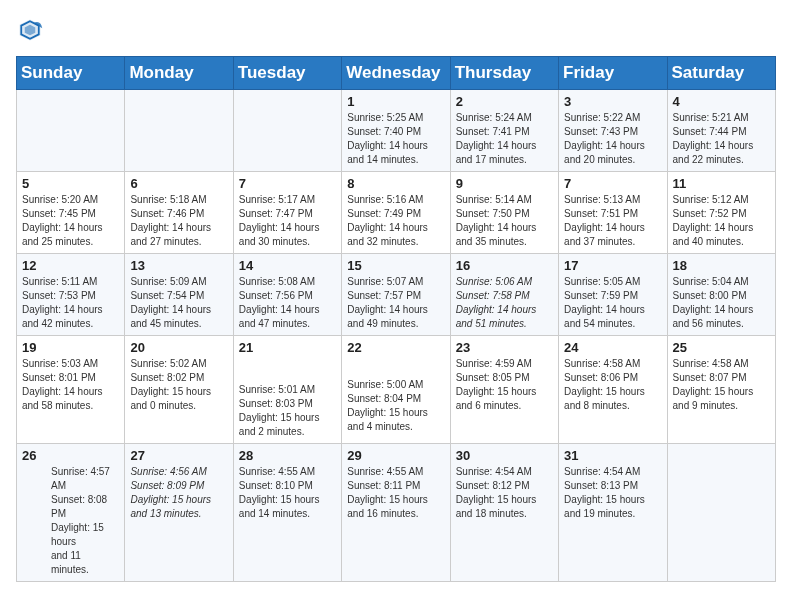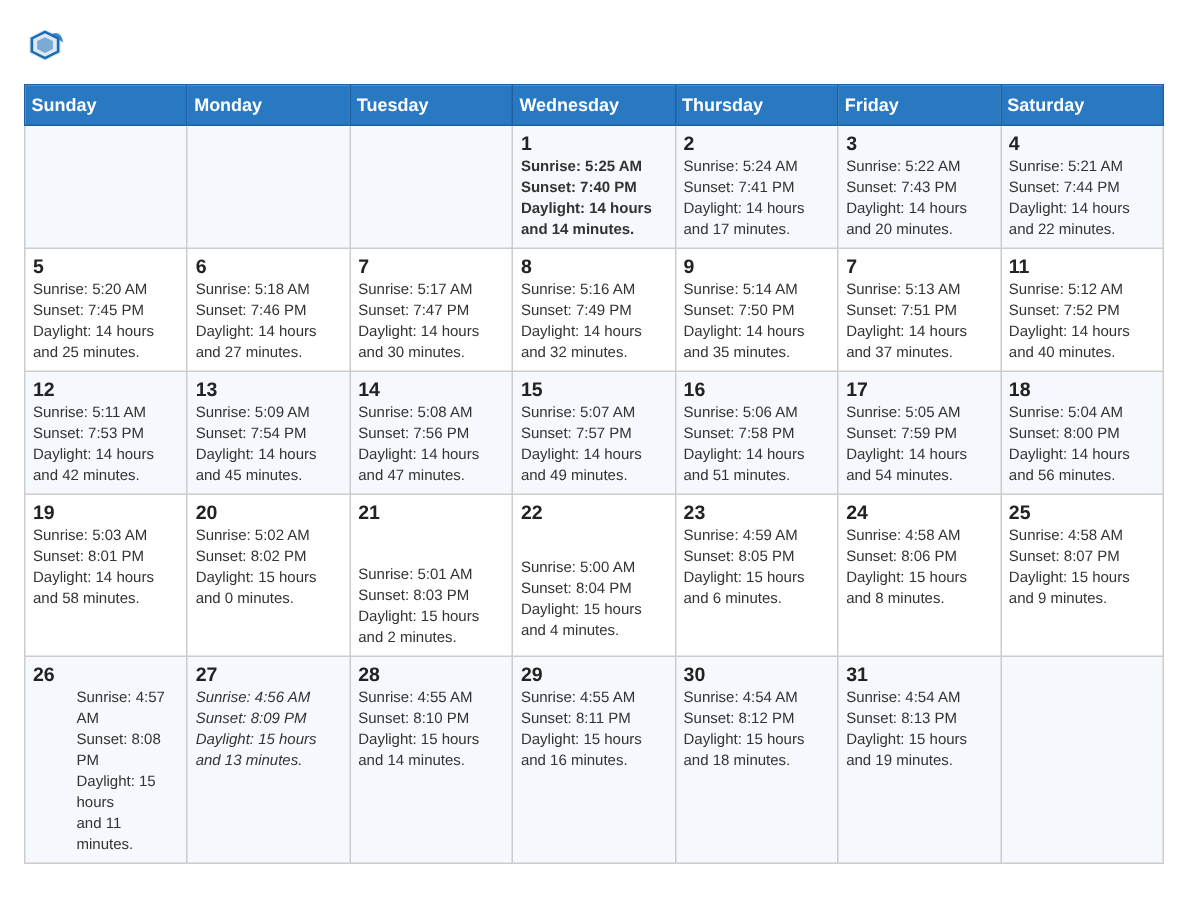--- a/index.html
+++ b/index.html
@@ -40,21 +40,21 @@
     table {
       width: 100%;
       border-collapse: collapse;
       font-size: 11px;
     }
     thead tr th {
       background-color: #2979c2;
       color: #fff;
       padding: 6px 4px;
       text-align: left;
-      font-size: 12px;
+      font-size: 17px;
       font-weight: bold;
       border: 1px solid #2060a0;
     }
     tbody tr td {
       vertical-align: top;
       border: 1px solid #ccc;
       padding: 4px 5px;
       min-height: 80px;
       background: #fff;
       width: calc(100% / 7);
@@ -116,21 +116,21 @@
         <th>Saturday</th>
       </tr>
   </thead>
   <tbody id="calendar-body">
   <tr>
         <td class="empty-cell"></td>
         <td class="empty-cell"></td>
         <td class="empty-cell"></td>
         <td>
           <span class="day-number">1</span>
-          <div class="day-info" style="white-space: pre-line; font-weight: bold;">Sunrise: 5:25 AM
+          <div class="day-info" style="white-space: pre-line;">Sunrise: 5:25 AM
 Sunset: 7:40 PM
 Daylight: 14 hours
 and 14 minutes.</div>
         </td>
         <td>
           <span class="day-number">2</span>
           <div class="day-info" style="white-space: pre-line;">Sunrise: 5:24 AM
 Sunset: 7:41 PM
 Daylight: 14 hours
 and 17 minutes.</div>
@@ -225,21 +225,21 @@
         </td>
         <td>
           <span class="day-number">15</span>
           <div class="day-info" style="white-space: pre-line;">Sunrise: 5:07 AM
 Sunset: 7:57 PM
 Daylight: 14 hours
 and 49 minutes.</div>
         </td>
         <td>
           <span class="day-number">16</span>
-          <div class="day-info" style="white-space: pre-line;">Sunrise: 5:06 AM
+          <div class="day-info" style="white-space: pre-line; font-style: italic;">Sunrise: 5:06 AM
 Sunset: 7:58 PM
 Daylight: 14 hours
 and 51 minutes.</div>
         </td>
         <td>
           <span class="day-number">17</span>
           <div class="day-info" style="white-space: pre-line;">Sunrise: 5:05 AM
 Sunset: 7:59 PM
 Daylight: 14 hours
 and 54 minutes.</div>

